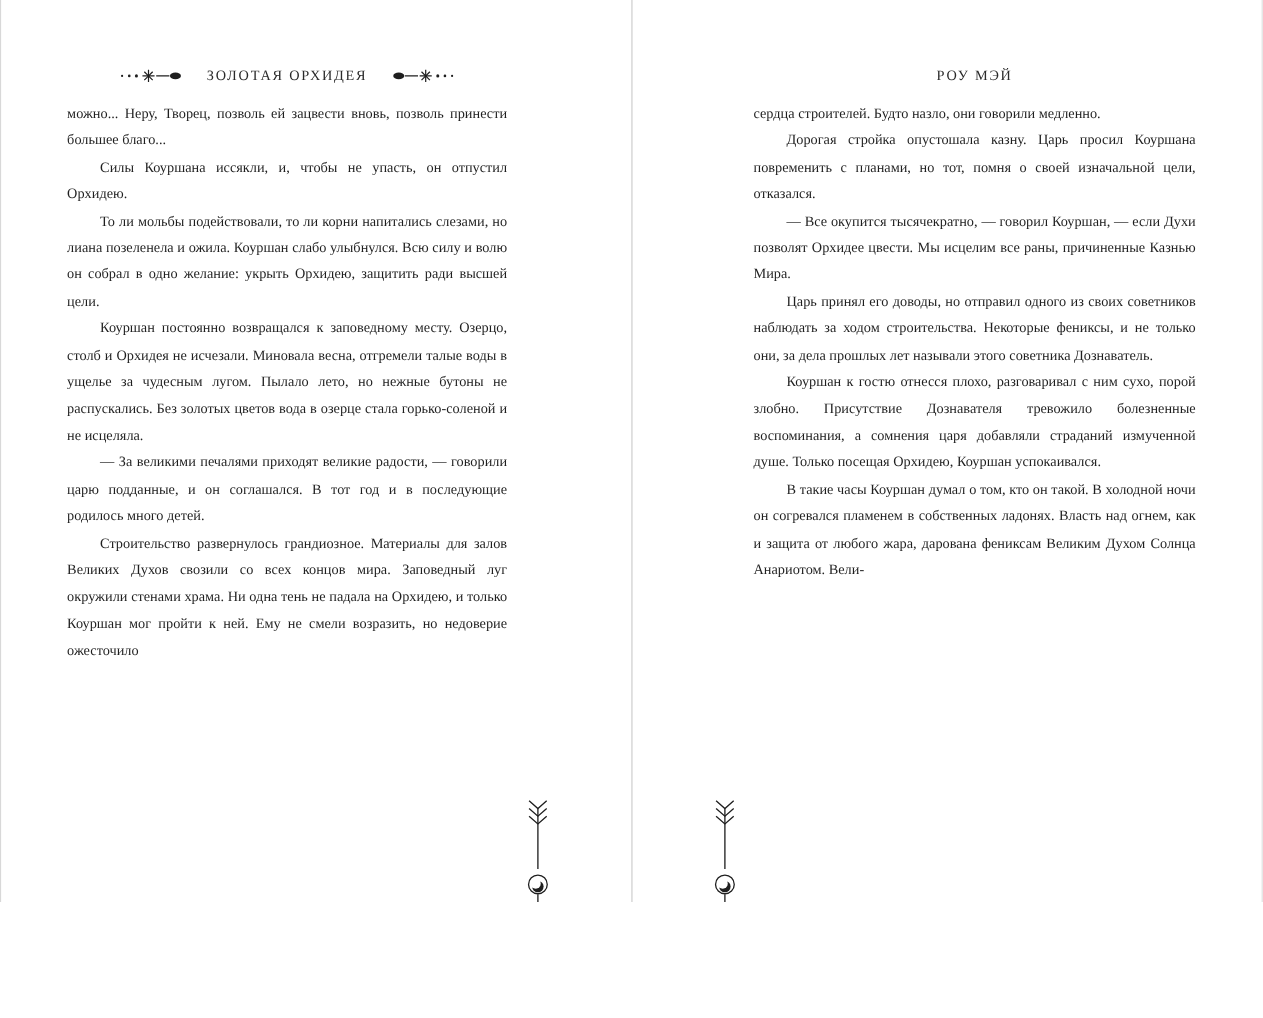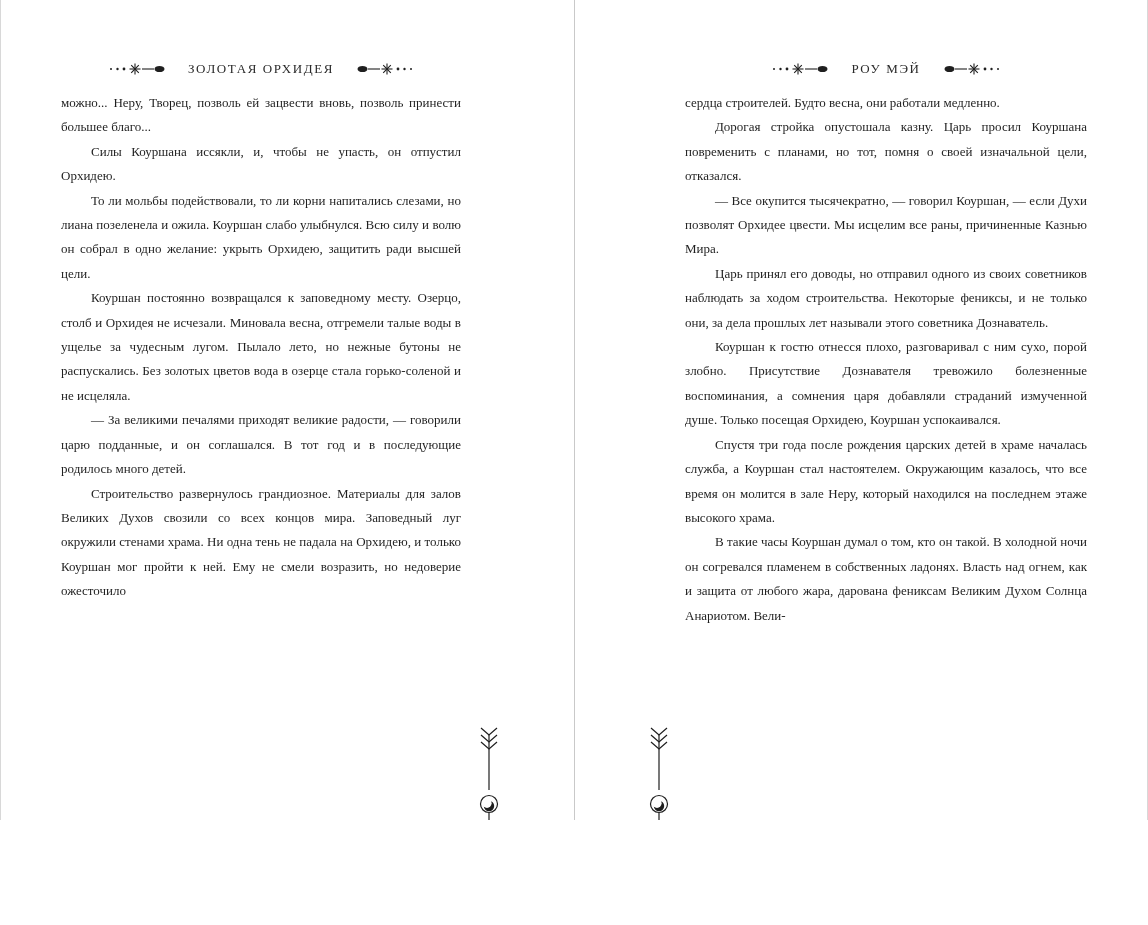--- a/index.html
+++ b/index.html
@@ -33,21 +33,21 @@
   .running-header {
     position: absolute;
     top: 60px;
     height: 18px;
     display: flex;
     align-items: center;
     justify-content: center;
     gap: 22px;
   }
   .page.left  .running-header { left: 60px;  width: 400px; }
-  .page.right .running-header { left: 110px; width: 402px; }
+  .page.right .running-header { left: 110px; width: 402px; flex-direction: column; }
   .header-title {
     font-size: 13px;
     letter-spacing: 1.6px;
     color: #2a2a2a;
     white-space: nowrap;
   }
   .body-text {
     position: absolute;
     top: 91px;
     text-align: justify;
@@ -186,26 +186,25 @@
           <line x1="21.5" y1="7" x2="32.5" y2="7"></line>
           <line x1="23.2" y1="3.2" x2="30.8" y2="10.8"></line>
           <line x1="23.2" y1="10.8" x2="30.8" y2="3.2"></line>
         </g>
         <line x1="34" y1="7" x2="46" y2="7" stroke="#1f1f1f" stroke-width="1.1"></line>
         <ellipse cx="51.5" cy="7" rx="5" ry="3.1" fill="#1f1f1f"></ellipse>
       </svg>
     </div>
 
     <div class="body-text">
-        <p class="para">сердца строителей. Будто весна, они работали медленно.</p>
+        <p class="para">сердца строителей. Будто назло, они говорили медленно.</p>
         <p class="para ind">Дорогая стройка опустошала казну. Царь просил Коуршана повременить с планами, но тот, помня о своей изначальной цели, отказался.</p>
         <p class="para ind">— Все окупится тысячекратно, — говорил Коуршан, — если Духи позволят Орхидее цвести. Мы исцелим все раны, причиненные Казнью Мира.</p>
         <p class="para ind">Царь принял его доводы, но отправил одного из своих советников наблюдать за ходом строительства. Некоторые фениксы, и не только они, за дела прошлых лет называли этого советника Дознаватель.</p>
         <p class="para ind">Коуршан к гостю отнесся плохо, разговаривал с ним сухо, порой злобно. Присутствие Дознавателя тревожило болезненные воспоминания, а сомнения царя добавляли страданий измученной душе. Только посещая Орхидею, Коуршан успокаивался.</p>
-        <p class="para ind">Спустя три года после рождения царских детей в храме началась служба, а Коуршан стал настоятелем. Окружающим казалось, что все время он молится в зале Неру, который находился на последнем этаже высокого храма.</p>
         <p class="para ind">В такие часы Коуршан думал о том, кто он такой. В холодной ночи он согревался пламенем в собственных ладонях. Власть над огнем, как и защита от любого жара, дарована фениксам Великим Духом Солнца Анариотом. Вели-</p>
       </div>
 
     <svg class="margin-ornament" width="22" height="112" viewBox="0 0 22 112">
       <g fill="none" stroke="#1f1f1f" stroke-width="1.2">
         <path d="M3,2 L11,9 L19,2"></path>
         <path d="M3,9 L11,16 L19,9"></path>
         <path d="M3,16 L11,23 L19,16"></path>
         <line x1="11" y1="9" x2="11" y2="64"></line>
       </g>

